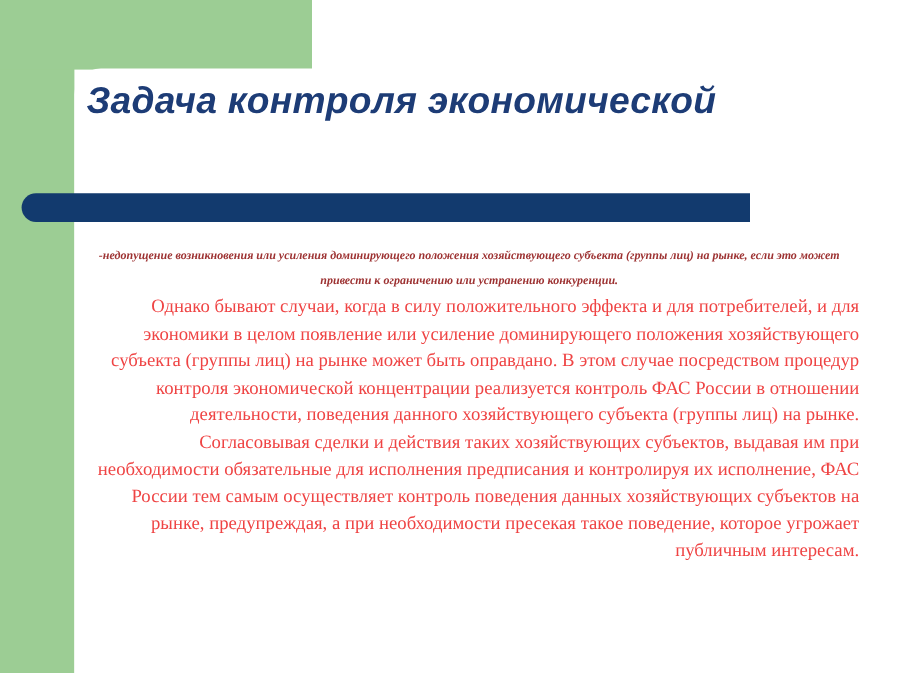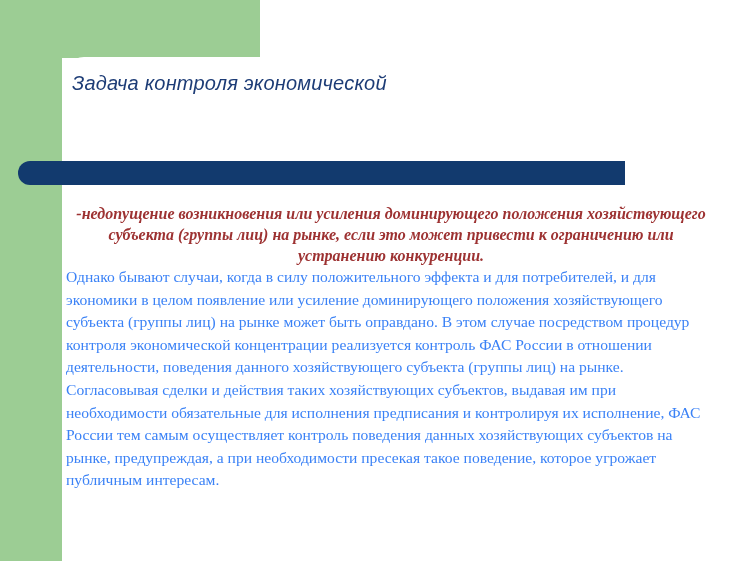--- a/index.html
+++ b/index.html
@@ -51,23 +51,23 @@
   
   .title-area {
     position: absolute;
     left: 72px;
     top: 62px;
     width: 600px;
   }
 
   .title-line {
     font-family: "Liberation Sans", "DejaVu Sans", sans-serif;
-    font-weight: normal;
+    font-weight: bold;
     font-style: italic;
-    font-size: 20px;
+    font-size: 31px;
     line-height: 43px;
     color: #1d3c76;
     letter-spacing: 0.2px;
     white-space: nowrap;
   }
 
   
   .blue-bar {
     position: absolute;
     left: 18px;
@@ -85,32 +85,32 @@
     left: 66px;
     top: 203px;
     width: 650px;
   }
 
   .lead-paragraph {
     margin: 0;
     text-align: center;
     font-style: italic;
     font-weight: bold;
-    font-size: 16px;
+    font-size: 10px;
     line-height: 21px;
     color: #9d3232;
     font-family: "Liberation Serif", "DejaVu Serif", serif;
   }
 
   .body-paragraph {
     margin: 0;
-    text-align: left;
+    text-align: right;
     font-size: 15.6px;
     line-height: 22.6px;
-    color: #3b82f6;
+    color: #ef4444;
     font-family: "Liberation Serif", "DejaVu Serif", serif;
   }
 </style>
 </head>
 <body>
 
 <div class="slide">
 
   <div class="green-band"></div>
   <div class="green-block"></div>

